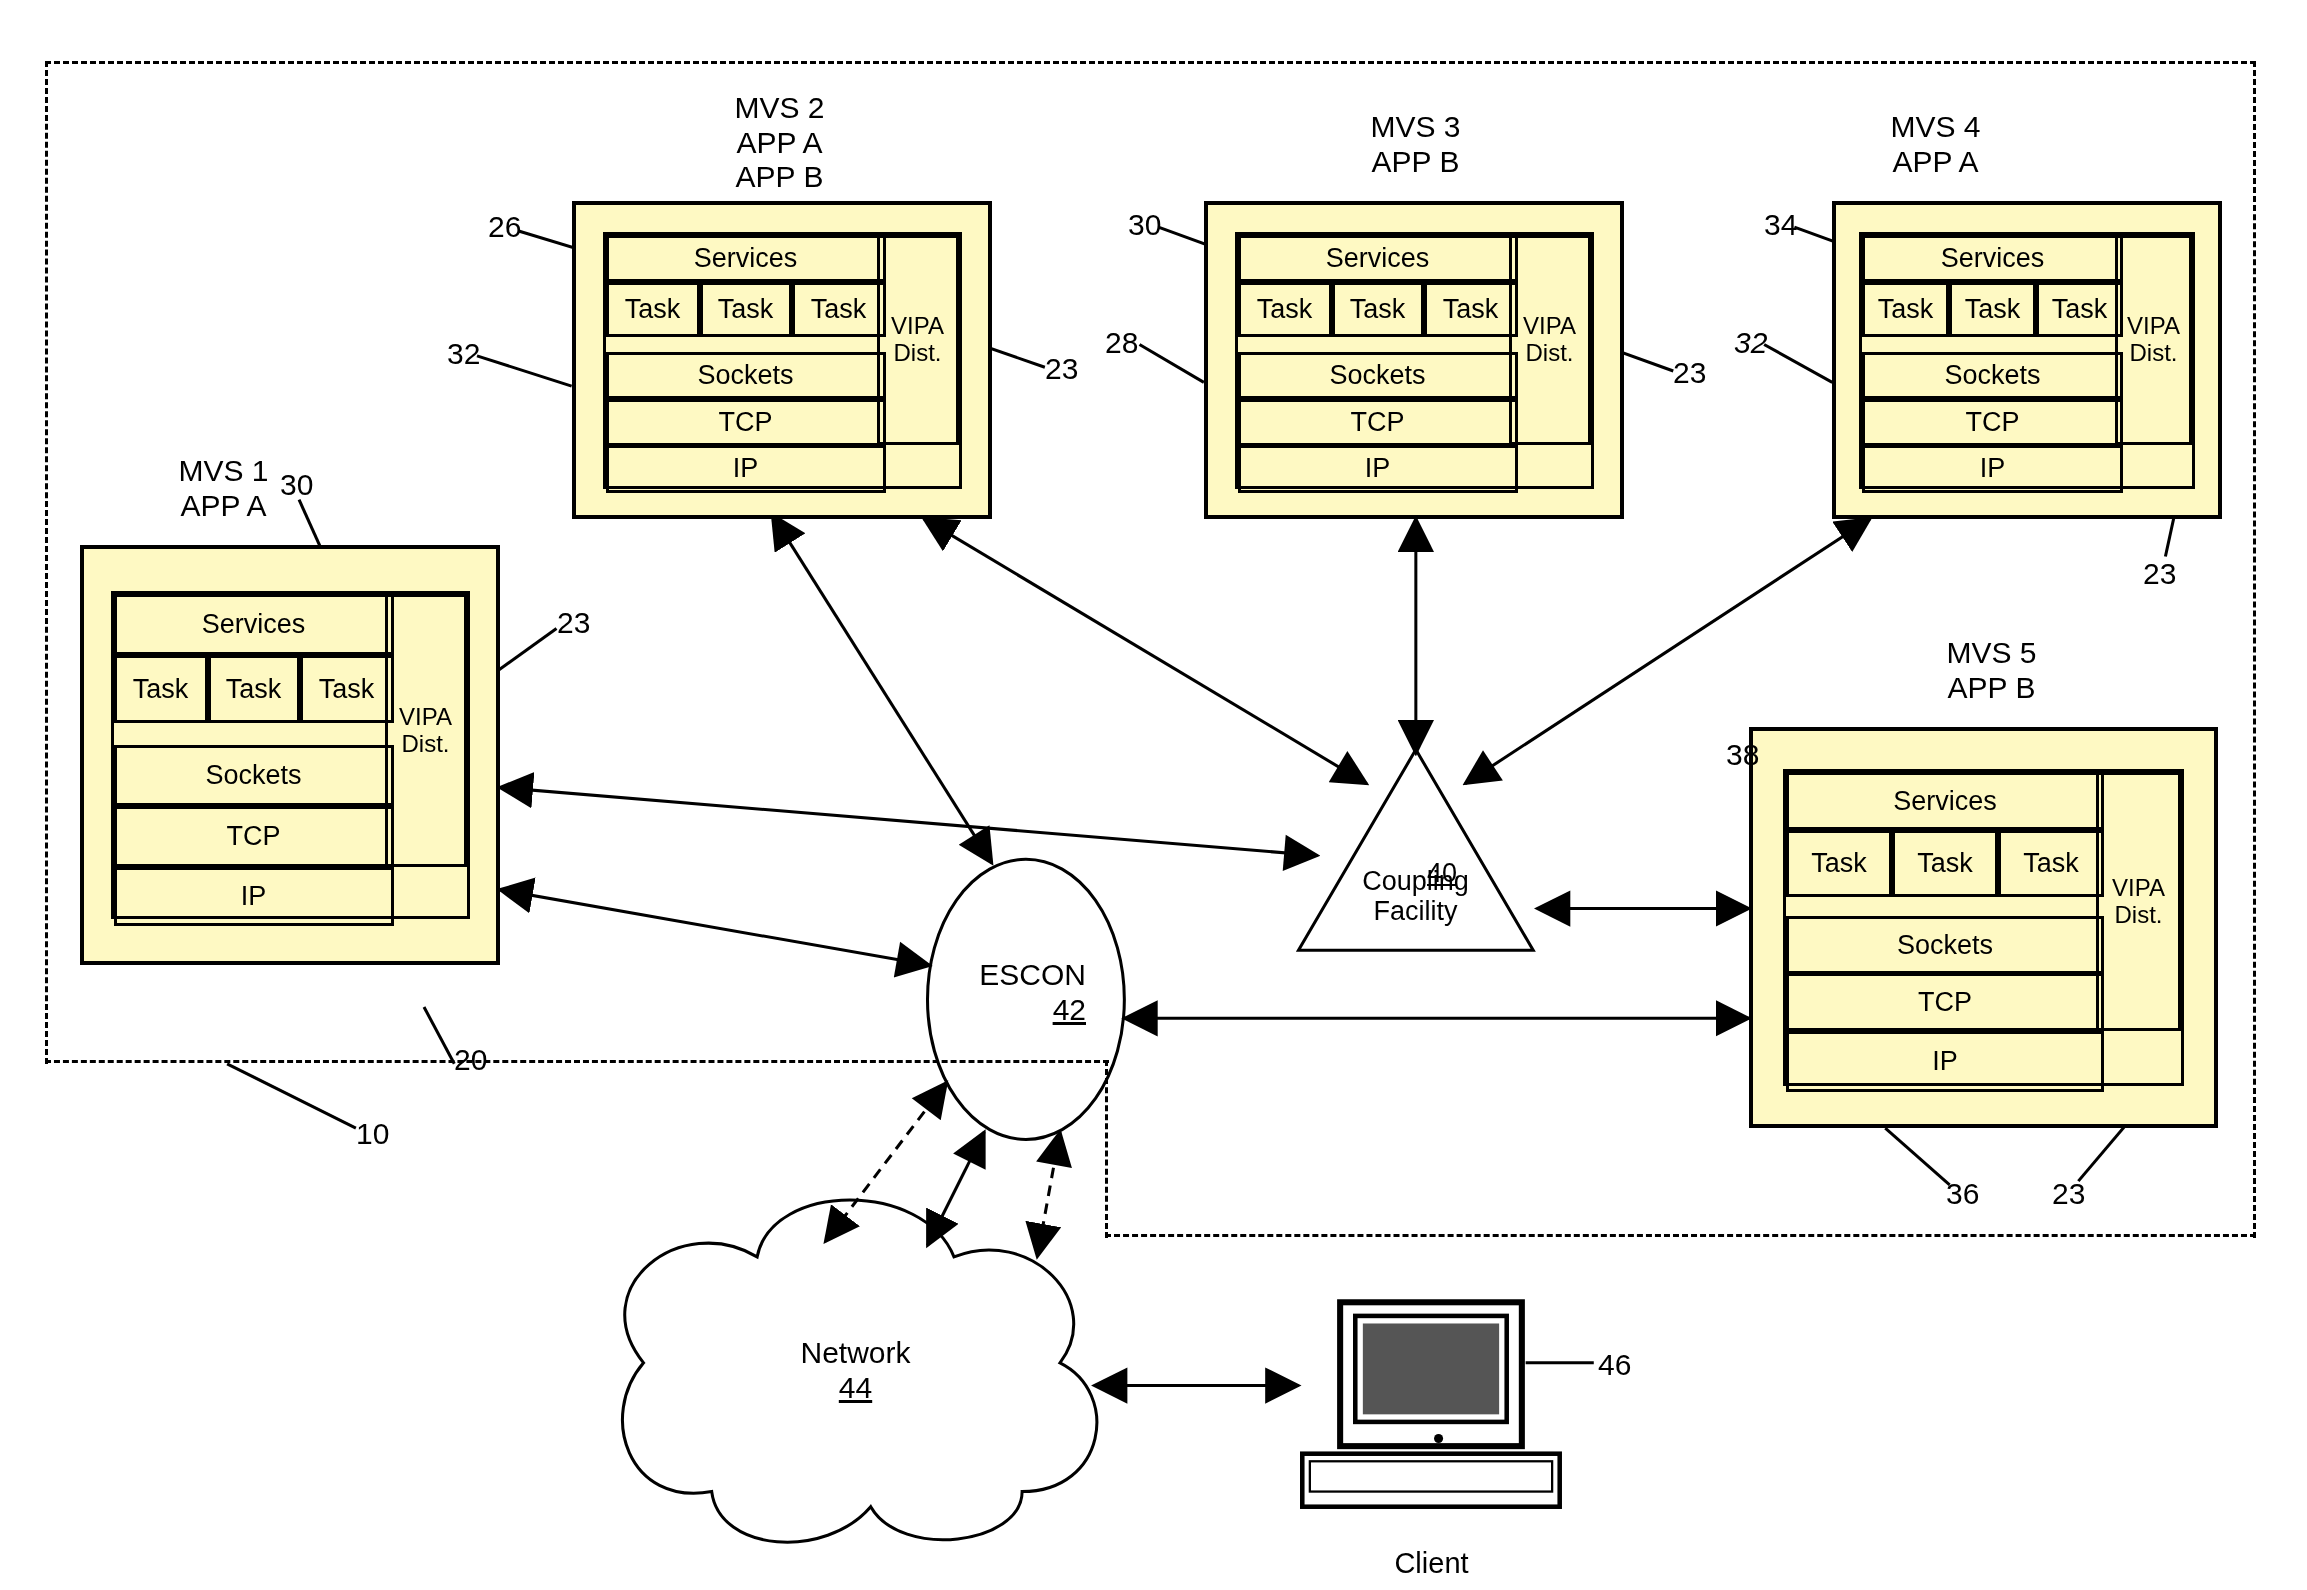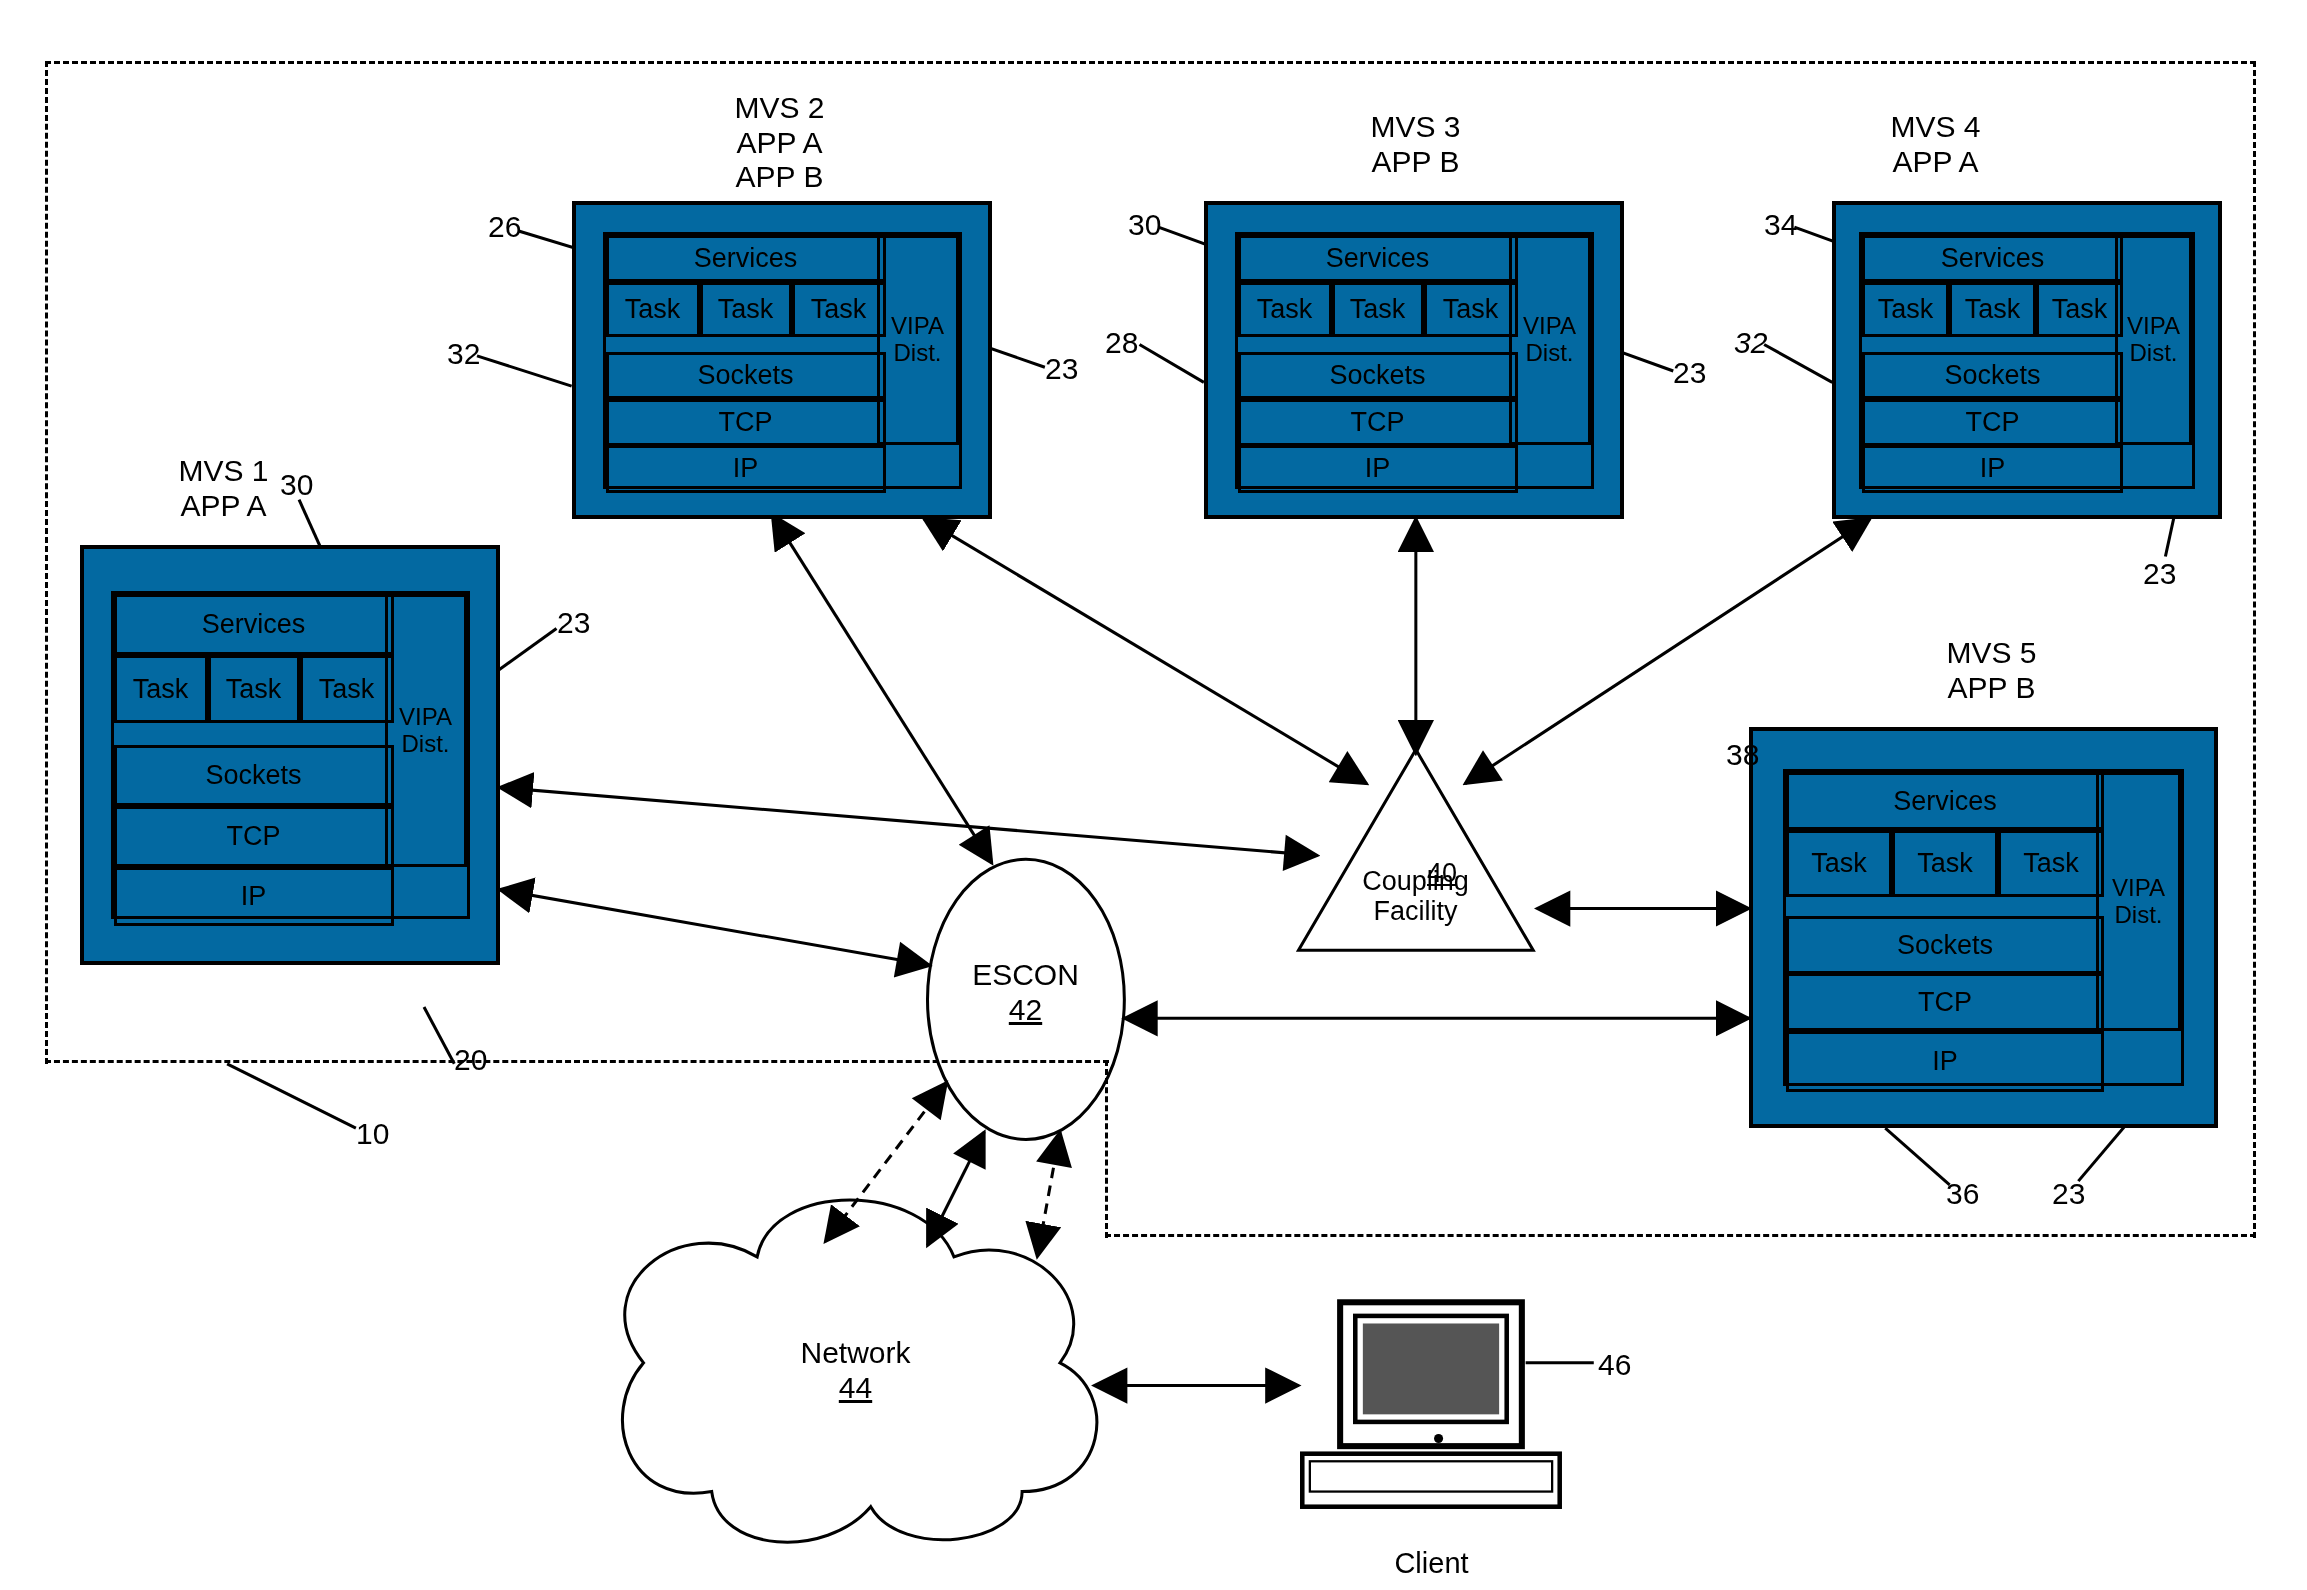--- a/index.html
+++ b/index.html
@@ -14,21 +14,21 @@
     height: 1590px;
     background: #fff;
   }
   .sysplex-border {
     position: absolute;
     border: 3.8px dashed #000;
   }
   .mvs-box {
     position: absolute;
     border: 4.5px solid #000;
-    background: #0369a1;
+    background: #fef9c3;
     padding-left: 44px;
   }
   .mvs-title {
     position: absolute;
     font-size: 30px;
     font-weight: normal;
     text-align: center;
     line-height: 1.15;
     white-space: pre;
   }
@@ -78,21 +78,21 @@
   .triangle-label {
     position: absolute;
     font-size: 27px;
     text-align: center;
     line-height: 1.1;
     white-space: pre;
   }
   .escon-label {
     position: absolute;
     font-size: 30px;
-    text-align: center;
+    text-align: right;
     line-height: 1.15;
   }
   .net-label {
     position: absolute;
     font-size: 30px;
     text-align: center;
     line-height: 1.15;
   }
   .client-label {
     position: absolute;

